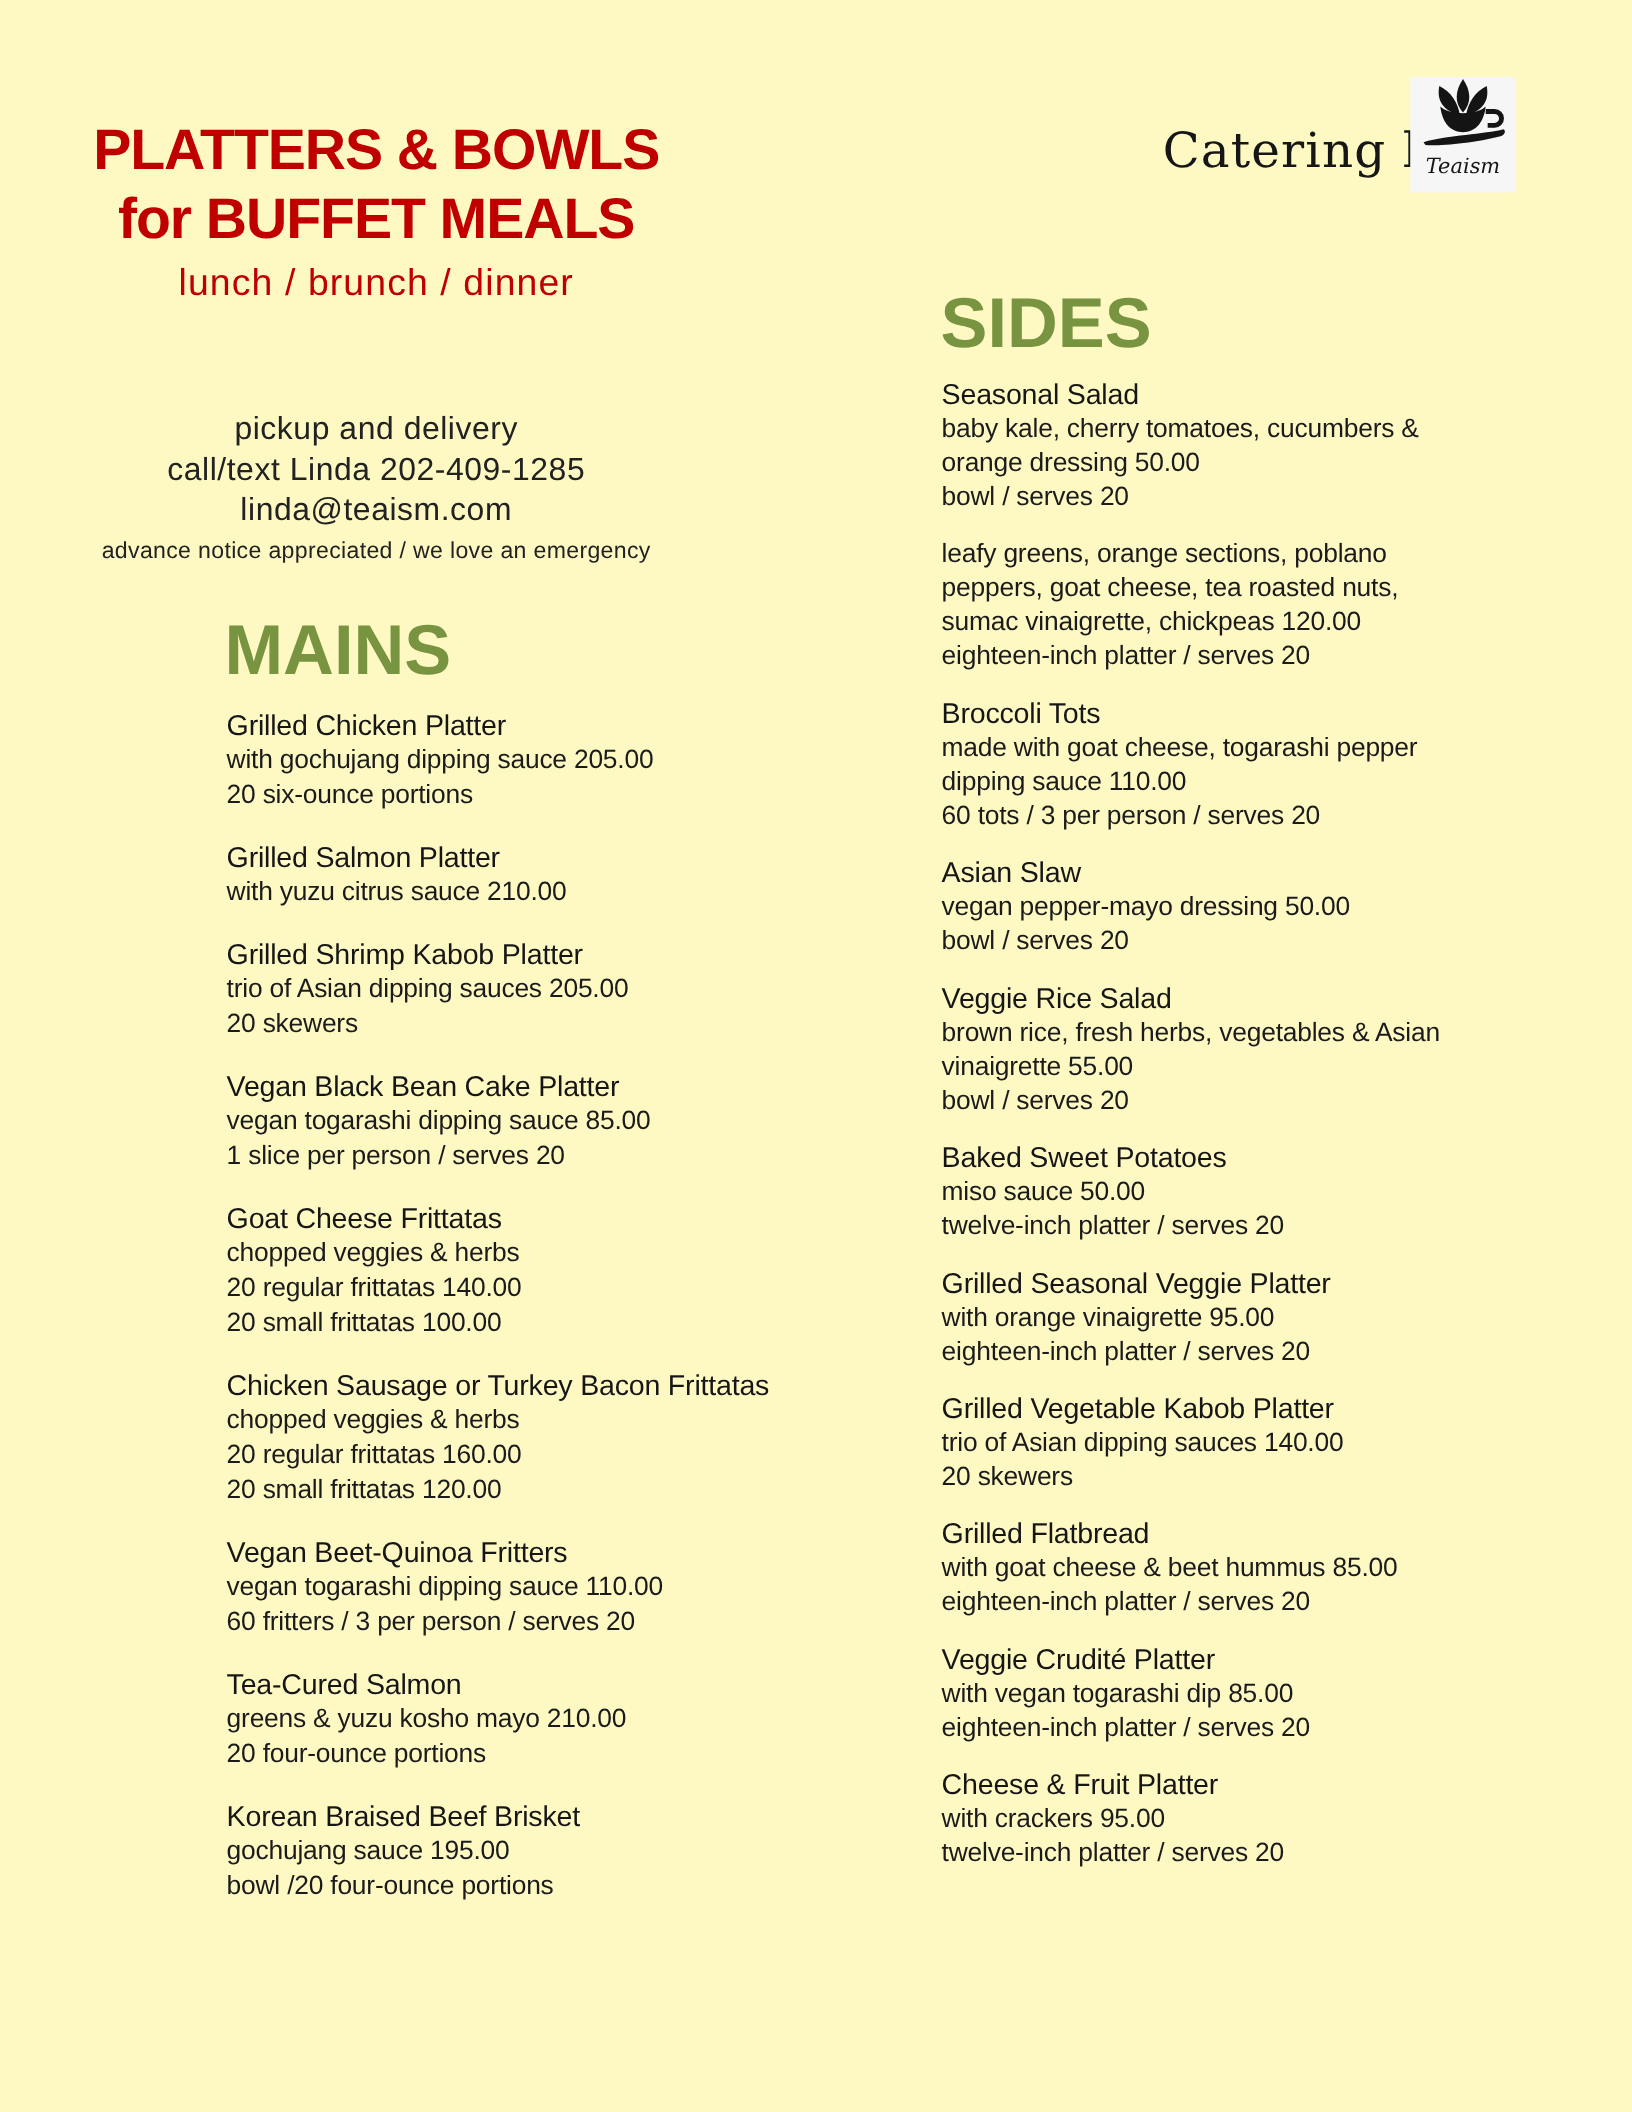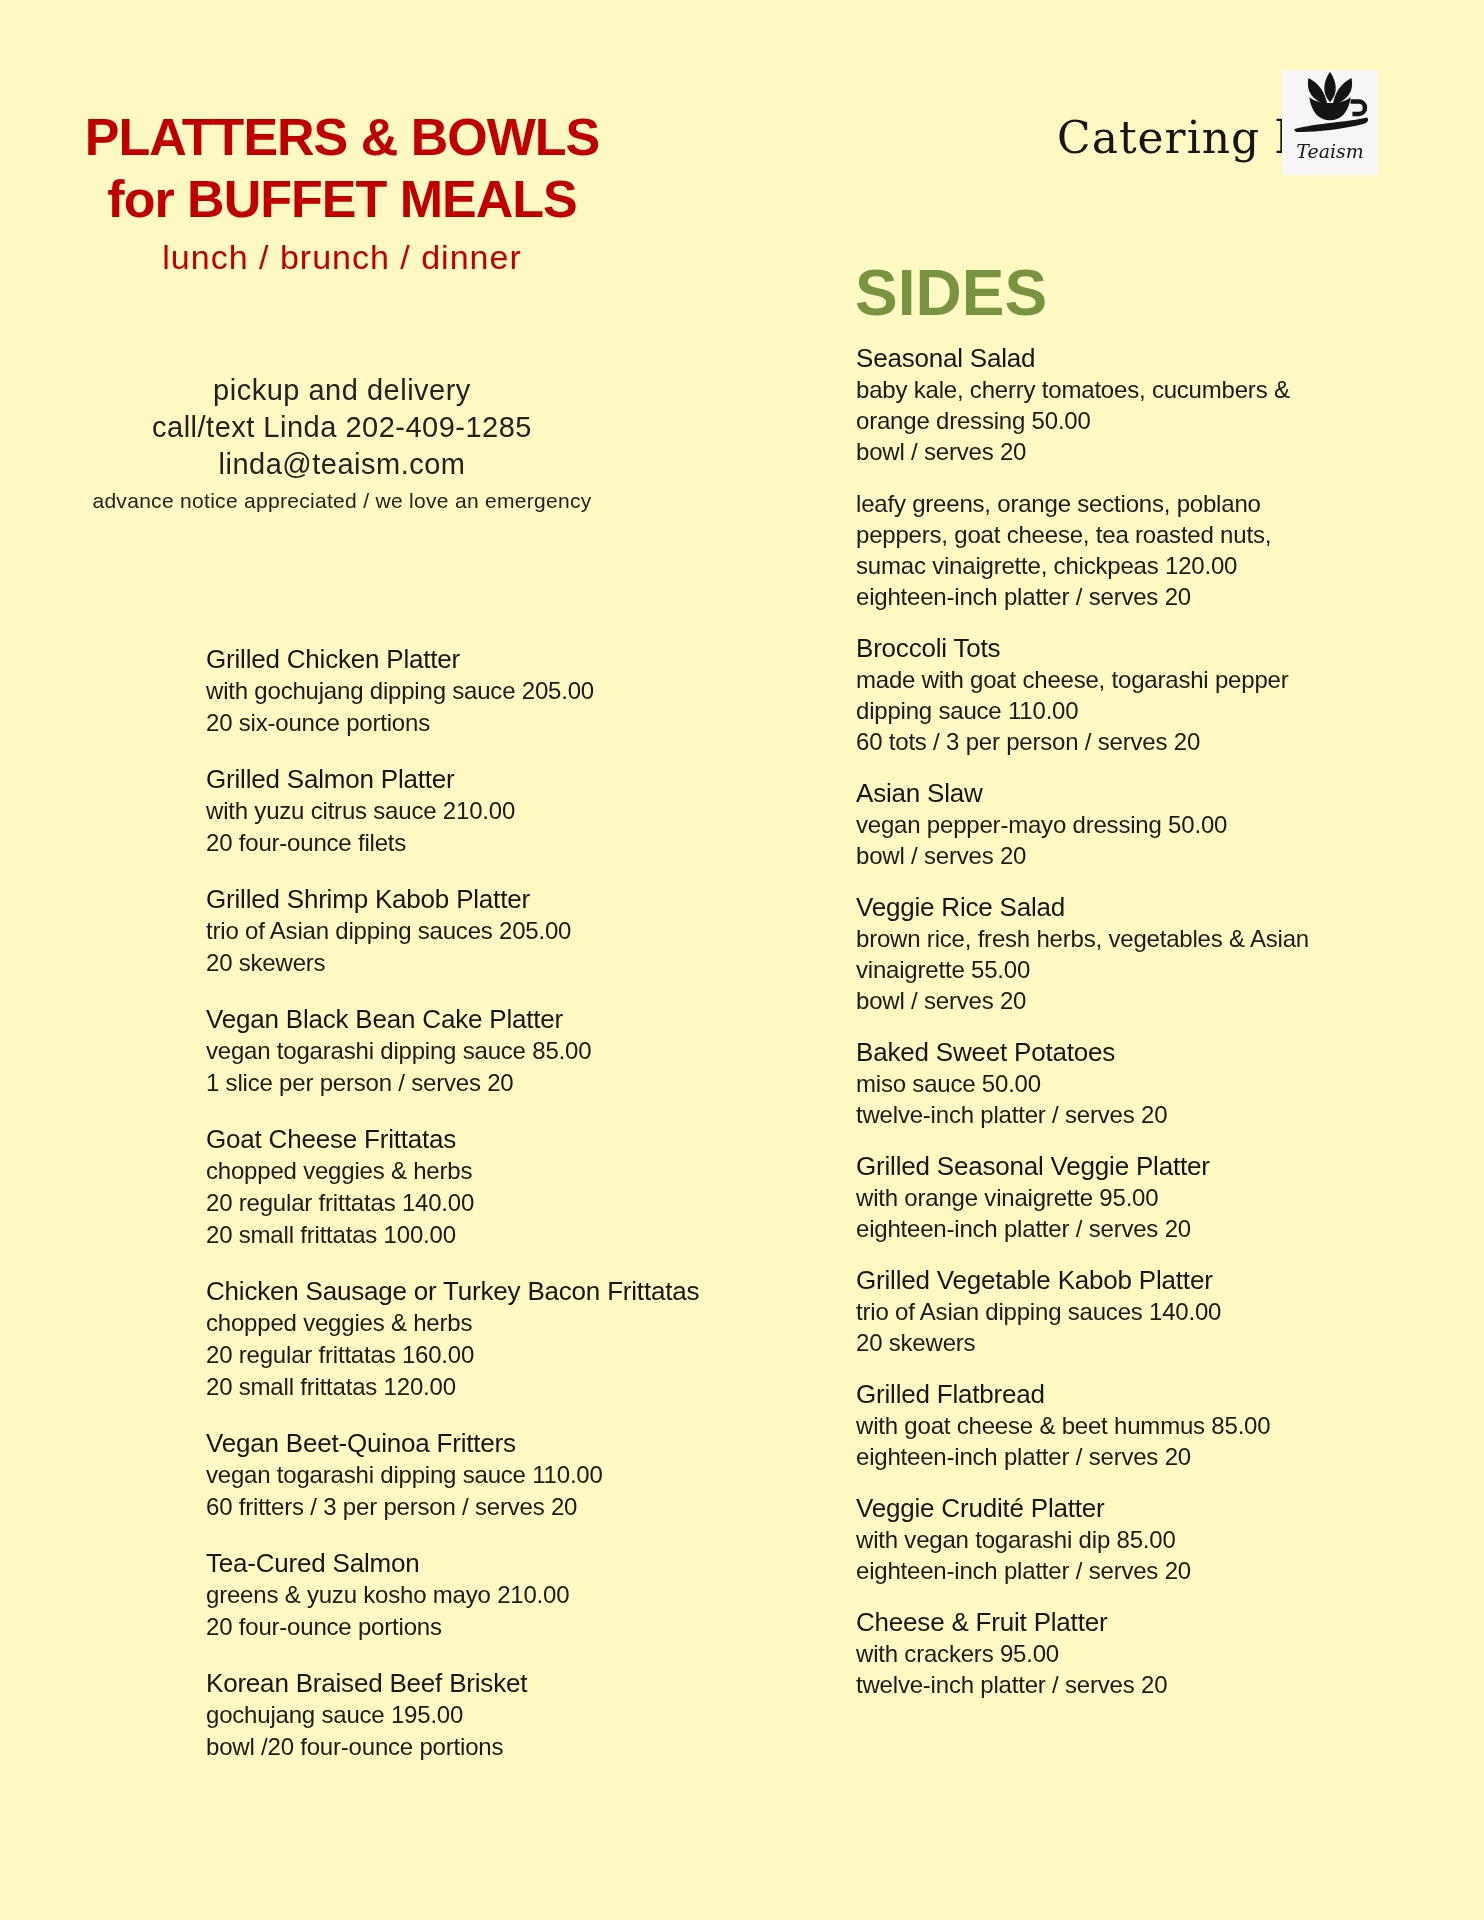--- a/index.html
+++ b/index.html
@@ -112,30 +112,30 @@
           <path d="M74 9 C77 24 70 34 53 39 C55 26 62 15 74 9 Z"></path>
           <path d="M27 30 C29 47 38 56 50 56 C62 56 71 47 73 30 C64 39 36 39 27 30 Z"></path>
           <path d="M10 66 C35 59 72 58 91 53 C94 55 92 59 88 60 C62 67 26 70 12 69 Z"></path>
         </g>
         <path d="M73 35 h9 a7 7 0 0 1 0 14 h-7" fill="none" stroke="#141414" stroke-width="5"></path>
       </svg>
     </span>
     <div class="brand-name">Teaism</div>
   </div>
 
+  <div class="section-heading" id="mains-heading">MAINS</div>
   <div class="menu-col" id="mains-list">
       <div class="menu-item">
         <div class="item-name">Grilled Chicken Platter</div>
         <div class="item-line">with gochujang dipping sauce 205.00</div>
         <div class="item-line">20 six-ounce portions</div>
       </div>
       <div class="menu-item">
         <div class="item-name">Grilled Salmon Platter</div>
         <div class="item-line">with yuzu citrus sauce 210.00</div>
-        <div class="item-line">20 four-ounce filets</div>
       </div>
       <div class="menu-item">
         <div class="item-name">Grilled Shrimp Kabob Platter</div>
         <div class="item-line">trio of Asian dipping sauces 205.00</div>
         <div class="item-line">20 skewers</div>
       </div>
       <div class="menu-item">
         <div class="item-name">Vegan Black Bean Cake Platter</div>
         <div class="item-line">vegan togarashi dipping sauce 85.00</div>
         <div class="item-line">1 slice per person / serves 20</div>

